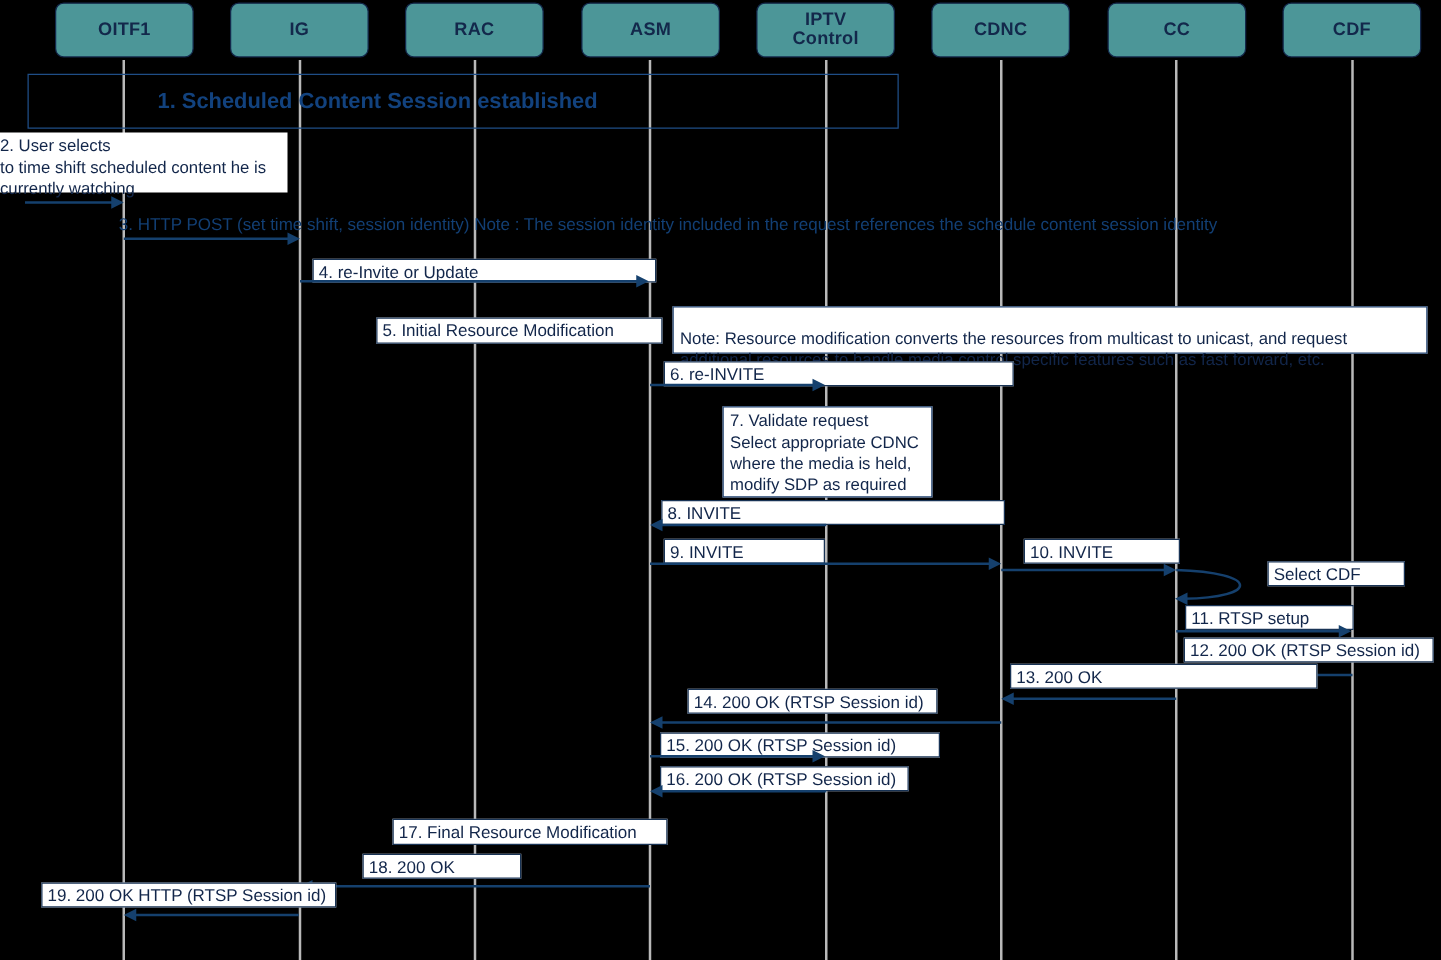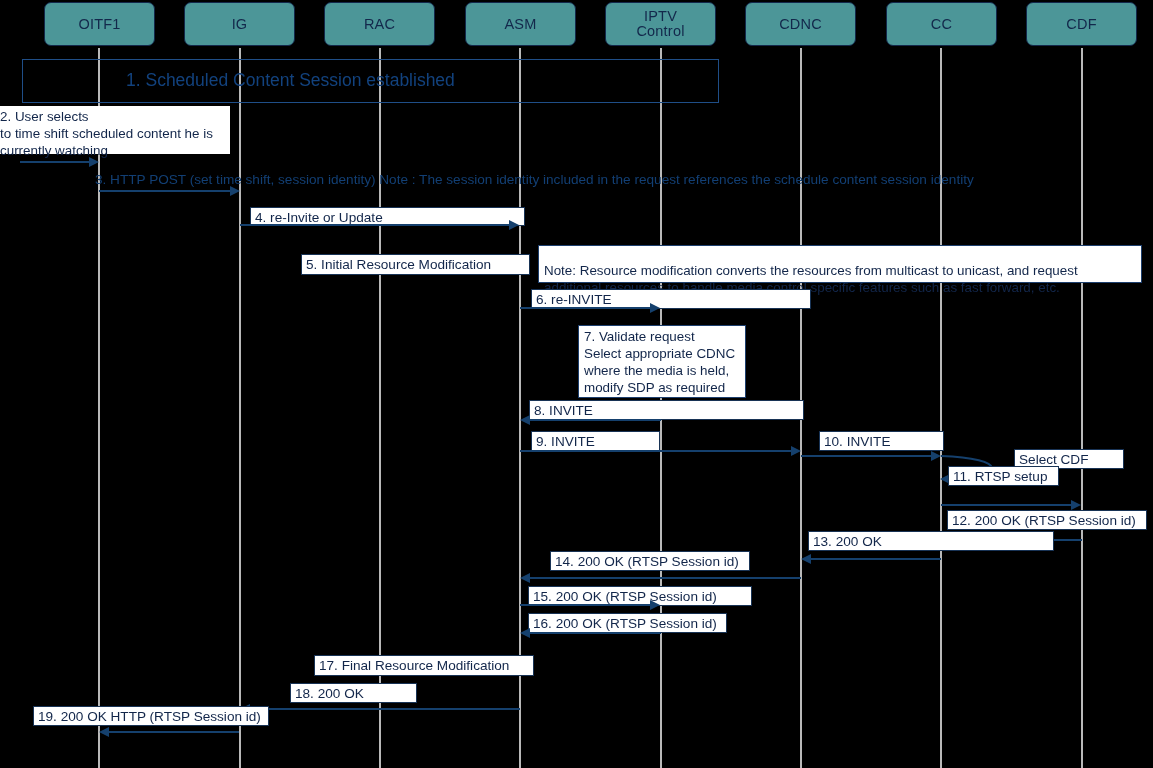--- a/index.html
+++ b/index.html
@@ -18,30 +18,31 @@
 
   
   .actor{
     position:absolute;top:2px;height:44px;
     background:#4c9698;border:1.5px solid #13284b;border-radius:7px;
     box-sizing:border-box;
     display:flex;align-items:center;justify-content:center;
     color:#13284b;font-size:14.5px;line-height:15px;text-align:center;
     letter-spacing:.2px;
   }
-  .actor span{display:block;}
+  .actor span{display:block;font-weight:bold;}
 
   
   .frame{
     position:absolute;border:1px solid #1f4e87;box-sizing:border-box;
     background:transparent;
   }
   .frame-label{
     position:absolute;color:#12427e;font-size:17.5px;
     white-space:nowrap;
+    font-weight:bold;
   }
 
   
   .note{
     position:absolute;background:#ffffff;border:1px solid #1d3f6e;
     box-sizing:border-box;color:#12264a;font-size:13.4px;
     line-height:17px;padding:2px 4px;white-space:pre-line;
   }
   
   .msglabel{
@@ -140,21 +141,21 @@
 
   <div class="msglabel" style="left:819px;top:431px;width:125px;height:20px">10. INVITE</div>
   <div class="arrow right" style="left:801px;top:455px;width:131px"></div>
 
   <svg class="selfloop" style="left:938px;top:452px;width:130px;height:36px">
     <path d="M3,4 C70,6 70,26 9,27" fill="none" stroke="#15406d" stroke-width="2"></path>
     <polygon points="12,22 2,27 12,32" fill="#15406d"></polygon>
   </svg>
   <div class="msglabel" style="left:1014px;top:449px;width:110px;height:20px">Select CDF</div>
 
-  <div class="msglabel" style="left:948px;top:466px;width:111px;height:20px">11. RTSP setup</div>
+  <div class="msglabel" style="left:948px;top:484px;width:135px;height:20px">11. RTSP setup</div>
   <div class="arrow right" style="left:941px;top:504px;width:131px"></div>
 
   <div class="msglabel" style="left:947px;top:510px;width:200px;height:20px">12. 200 OK (RTSP Session id)</div>
   <div class="arrow left" style="left:950px;top:539px;width:132px"></div>
 
   <div class="msglabel" style="left:808px;top:531px;width:246px;height:20px">13. 200 OK</div>
   <div class="arrow left" style="left:810px;top:558px;width:131px"></div>
 
   <div class="msglabel" style="left:550px;top:551px;width:200px;height:20px">14. 200 OK (RTSP Session id)</div>
   <div class="arrow left" style="left:529px;top:577px;width:272px"></div>

